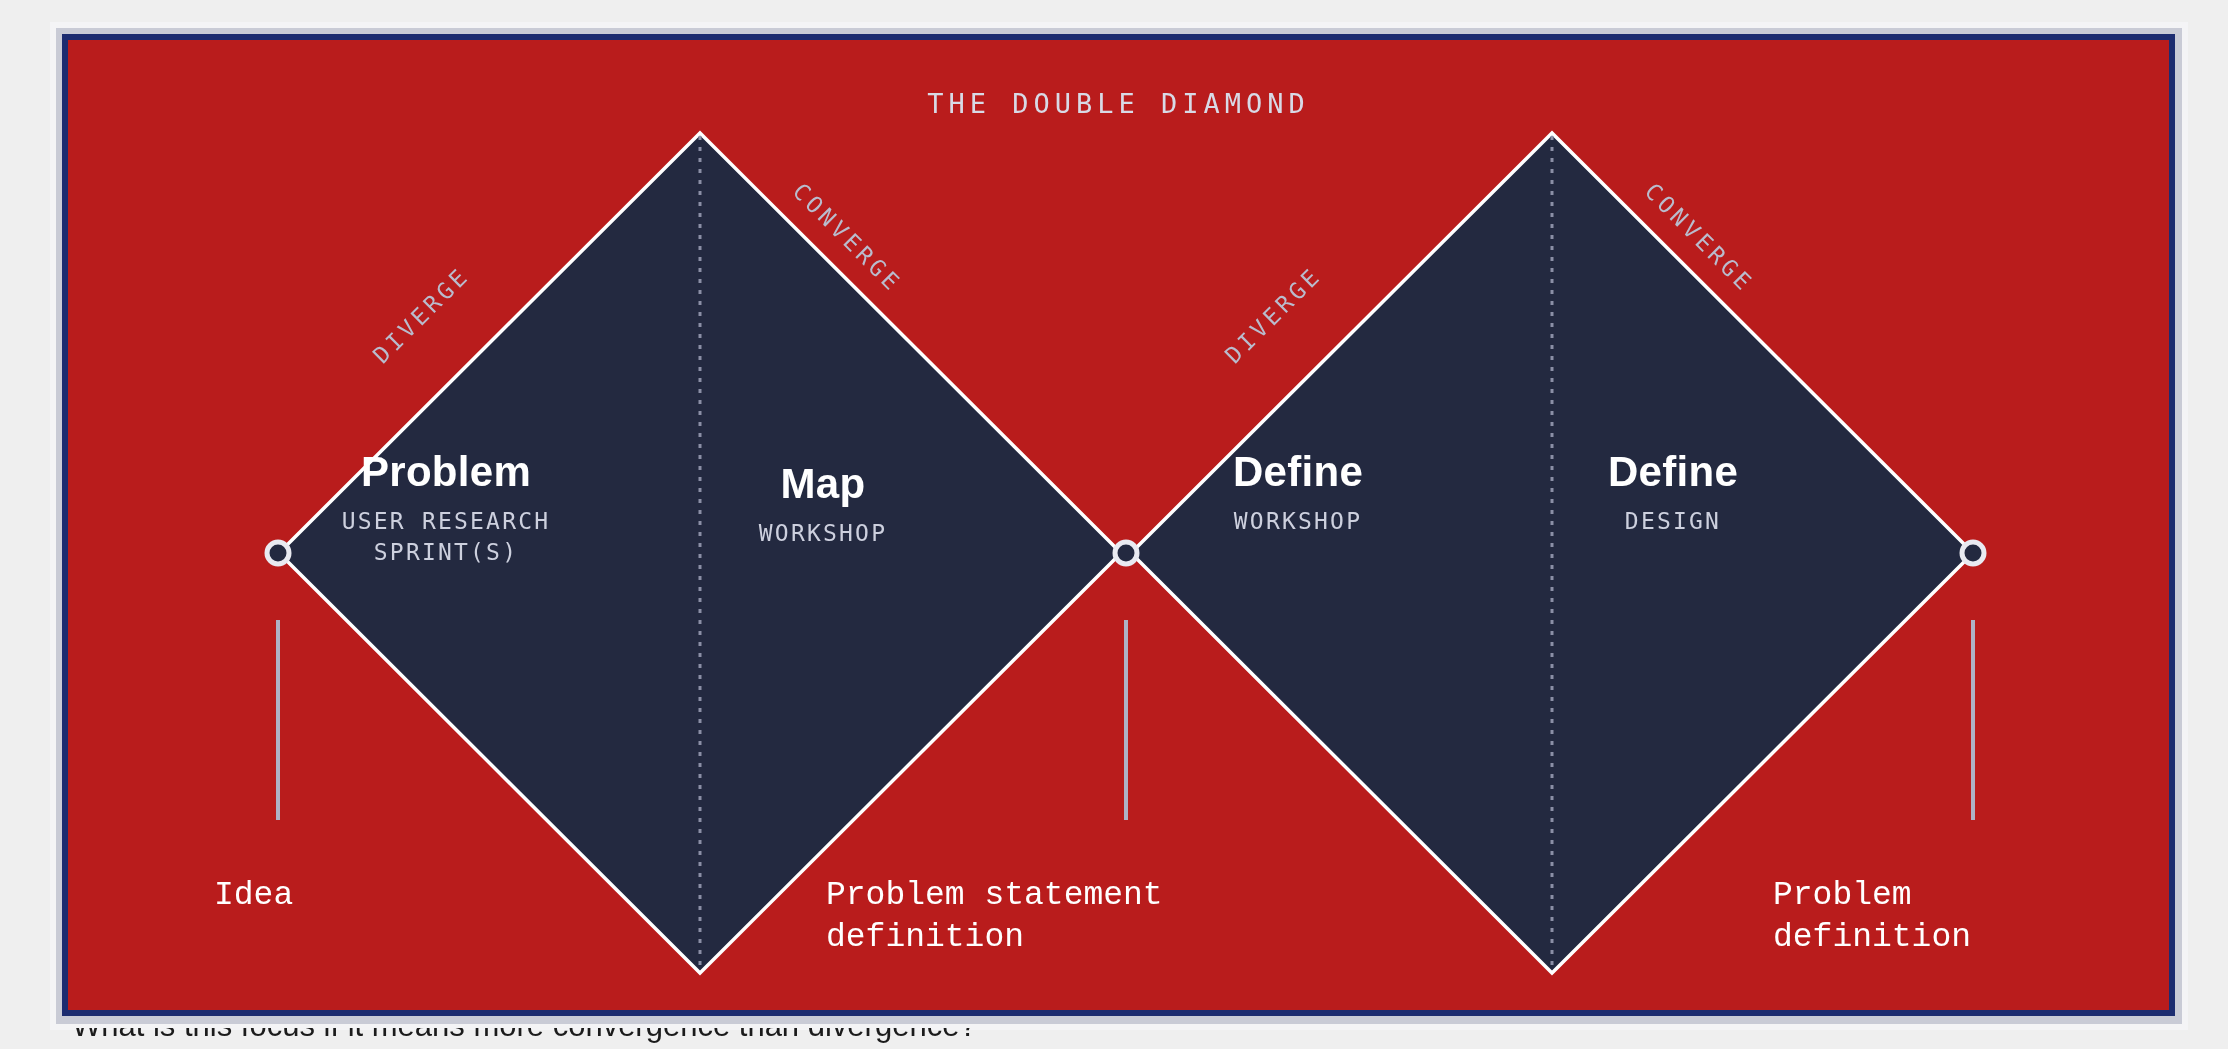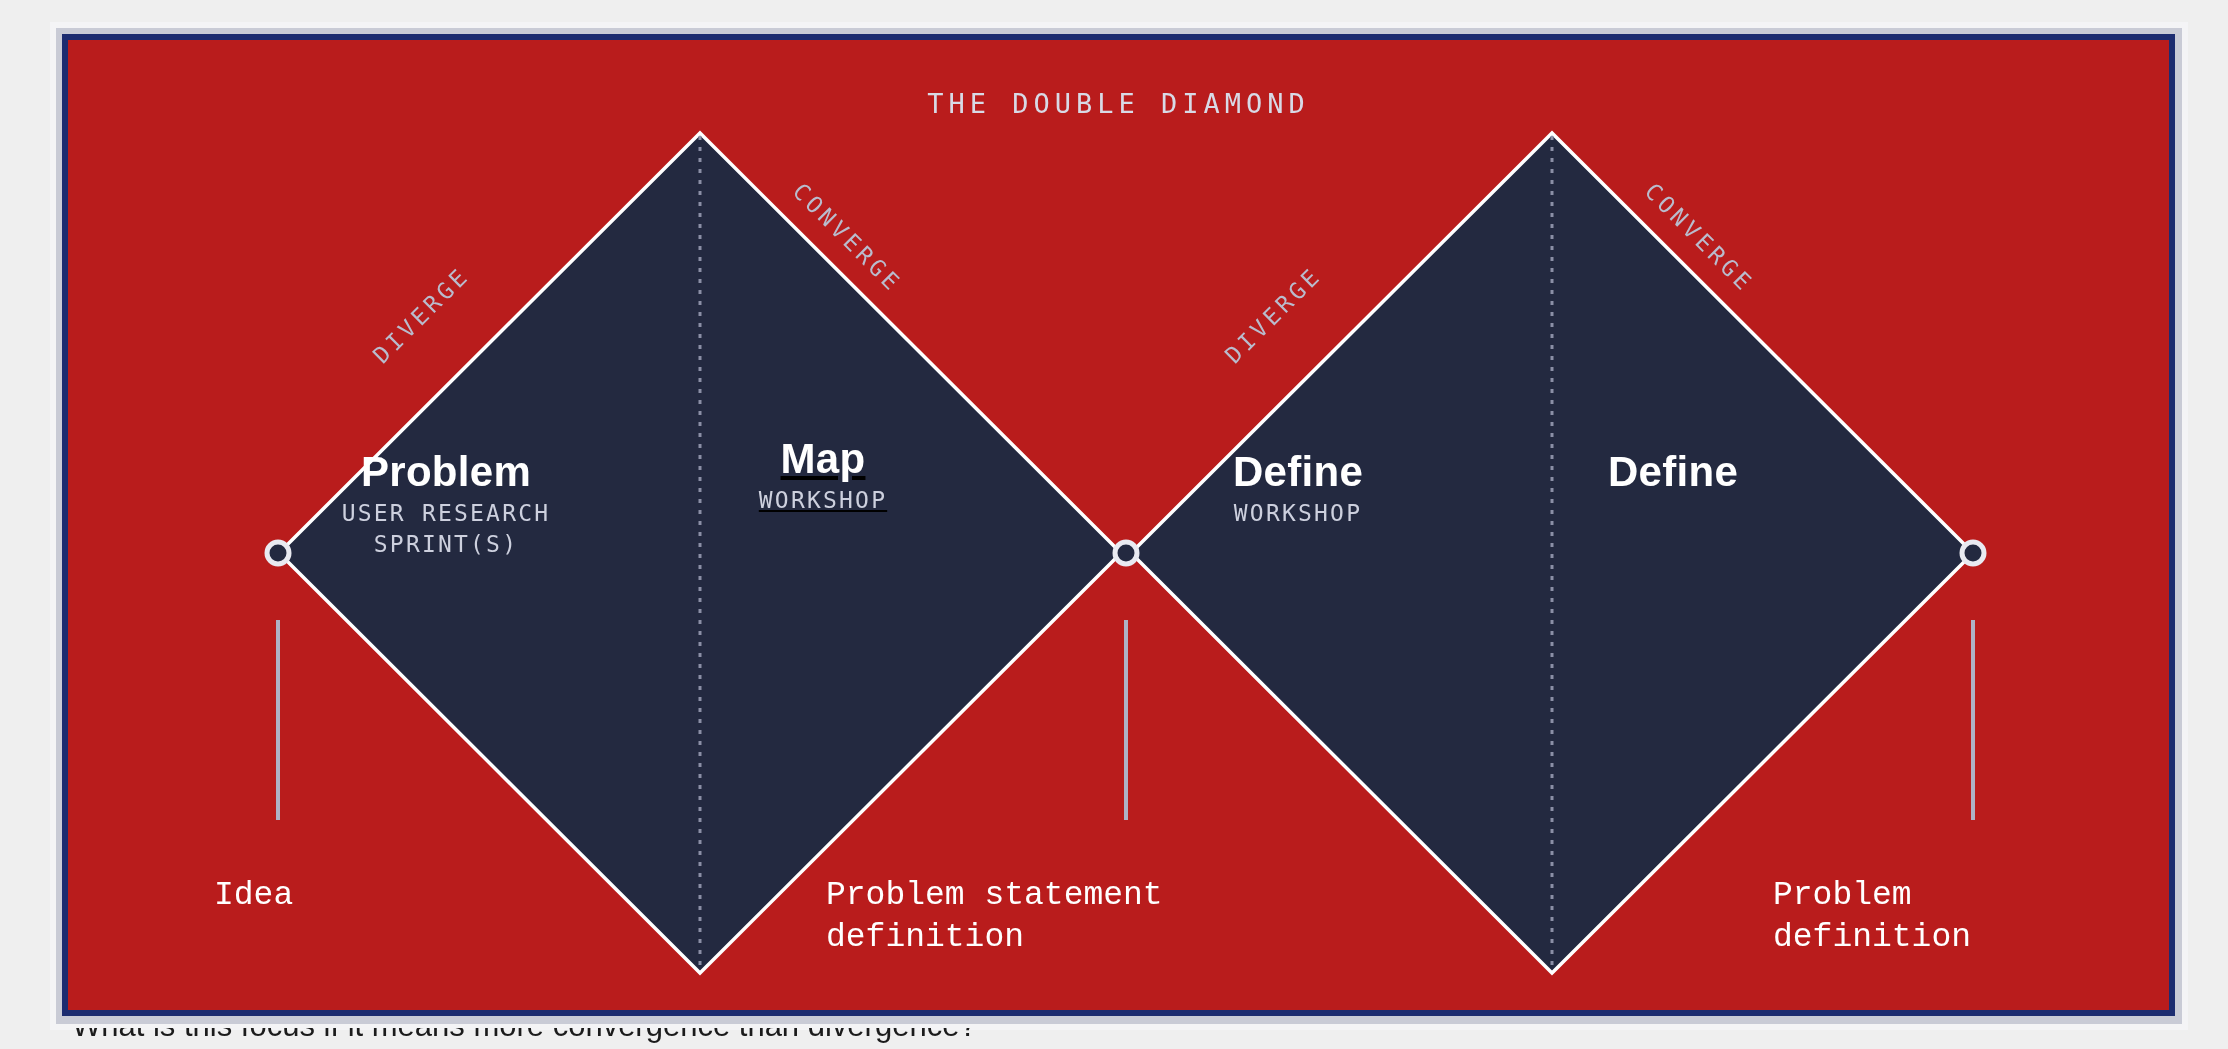--- a/index.html
+++ b/index.html
@@ -88,21 +88,21 @@
   }
   .stage-name {
     font-family: "Liberation Sans", sans-serif;
     font-size: 42px;
     font-weight: bold;
     color: #ffffff;
     line-height: 1.05;
     letter-spacing: 0.3px;
   }
   .stage-sub {
-    margin-top: 4px;
+    margin-top: 12px;
     font-family: "DejaVu Sans Mono", "Liberation Mono", monospace;
     font-size: 23px;
     letter-spacing: 2.2px;
     color: #cdd0de;
     line-height: 1.35;
     white-space: pre-line;
   }
 
   
   .flow-label {
@@ -181,32 +181,33 @@
     <div class="flow-label" style="left:1152px; top:310px; transform: rotate(-45deg);">DIVERGE</div>
 
     <div class="flow-label" style="left:1590px; top:138px; transform: rotate(45deg);">CONVERGE</div>
 
     <div class="stage-block" style="left:168px; top:410px;">
       <div class="stage-name">Problem</div>
       <div class="stage-sub">USER RESEARCH
 SPRINT(S)</div>
     </div>
 
-    <div class="stage-block" style="left:545px; top:397px;text-decoration:underline;">
+    <div class="stage-block" style="left:545px; top:422px;">
       <div class="stage-name">Map</div>
       <div class="stage-sub">WORKSHOP</div>
     </div>
 
     <div class="stage-block" style="left:1020px; top:410px;">
       <div class="stage-name">Define</div>
       <div class="stage-sub">WORKSHOP</div>
     </div>
 
     <div class="stage-block" style="left:1395px; top:410px;">
       <div class="stage-name">Define</div>
+      <div class="stage-sub">DESIGN</div>
     </div>
 
     <div class="milestone-label ml-left" style="left:146px; top:835px; width:300px;">Idea</div>
 
     <div class="milestone-label ml-center" style="left:758px; top:835px; width:600px;">Problem statement
 definition</div>
 
     <div class="milestone-label ml-center" style="left:1705px; top:835px; width:400px;">Problem
 definition</div>
 

